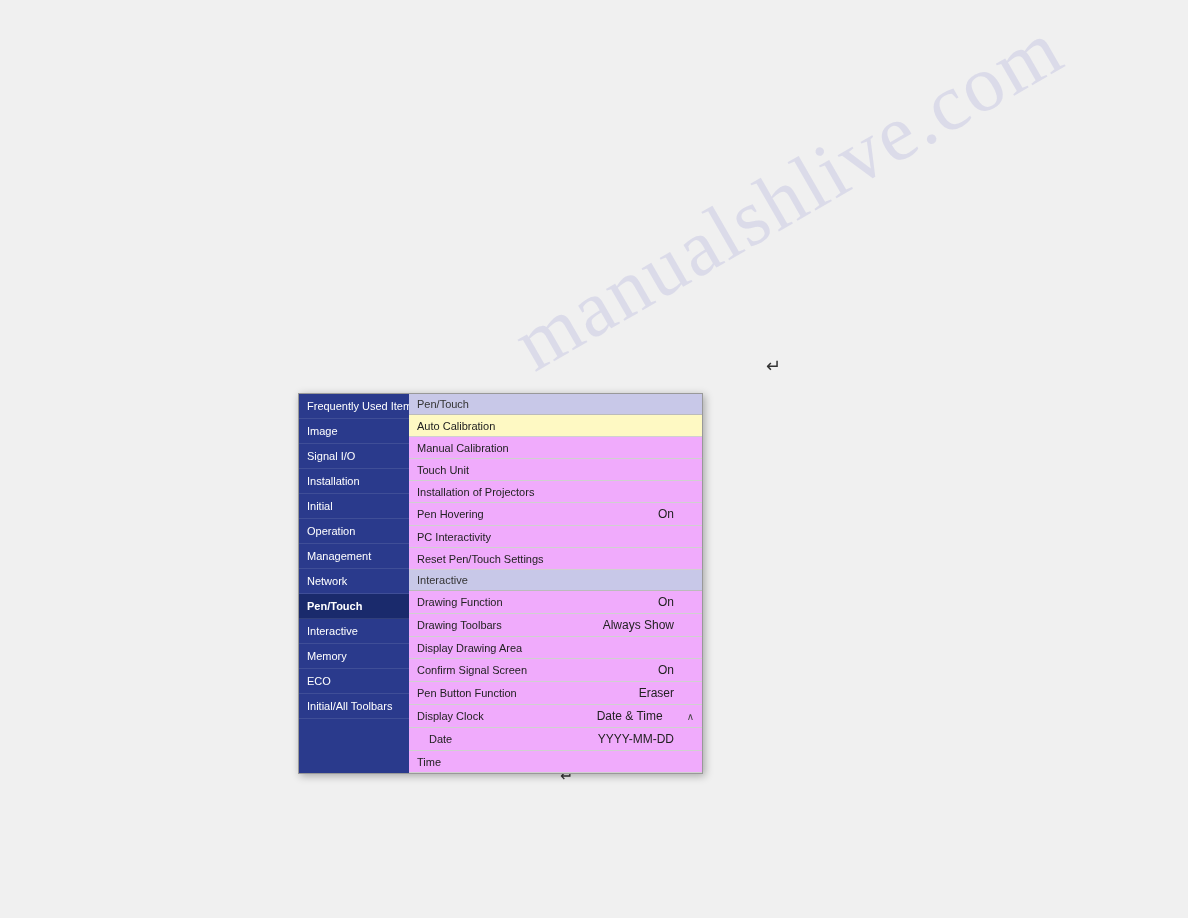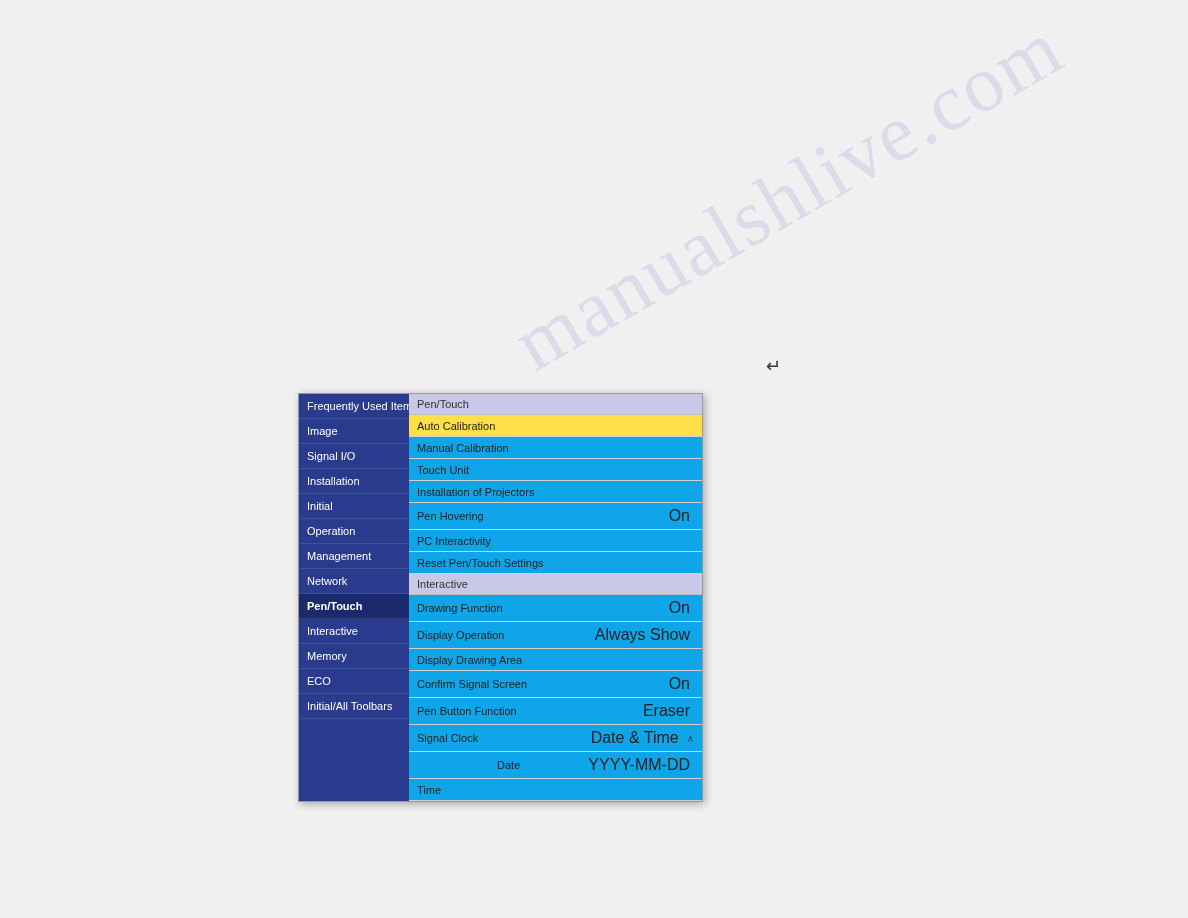--- a/index.html
+++ b/index.html
@@ -88,43 +88,42 @@
       color: #333;
       font-weight: normal;
       border-bottom: 1px solid #bbb;
     }
 
     .content-row {
       display: flex;
       align-items: center;
       padding: 4px 8px;
       border-bottom: 1px solid #d0d0d0;
-      background: #0ea5e9;
+      background: #f0abfc;
       min-height: 22px;
     }
 
     .content-row.highlighted {
-      background: #fde047;
+      background: #fef9c3;
     }
 
     .content-row.sub-item {
       padding-left: 20px;
-      text-align: center;
     }
 
     .row-label {
       flex: 1;
       font-size: 11px;
       color: #222;
     }
 
     .row-value {
-      font-size: 16px;
+      font-size: 12px;
       color: #222;
-      margin-right: 4px;
+      margin-right: 20px;
     }
 
     .row-arrow {
       font-size: 10px;
       color: #444;
       margin-left: 4px;
     }
 
     .interactive-header {
       background: #c8c8e8;
@@ -185,36 +184,36 @@
       </div>
       <div class="content-row">
         <span class="row-label">Reset Pen/Touch Settings</span>
       </div>
       <div class="section-header interactive-header">Interactive</div>
       <div class="content-row">
         <span class="row-label">Drawing Function</span>
         <span class="row-value">On</span>
       </div>
       <div class="content-row">
-        <span class="row-label">Display Operation</span>
+        <span class="row-label">Drawing Toolbars</span>
         <span class="row-value">Always Show</span>
       </div>
       <div class="content-row">
         <span class="row-label">Display Drawing Area</span>
       </div>
       <div class="content-row">
         <span class="row-label">Confirm Signal Screen</span>
         <span class="row-value">On</span>
       </div>
       <div class="content-row">
         <span class="row-label">Pen Button Function</span>
         <span class="row-value">Eraser</span>
       </div>
       <div class="content-row">
-        <span class="row-label">Signal Clock</span>
+        <span class="row-label">Display Clock</span>
         <span class="row-value">Date &amp; Time</span>
         <span class="row-arrow">∧</span>
       </div>
       <div class="content-row sub-item">
         <span class="row-label">Date</span>
         <span class="row-value">YYYY-MM-DD</span>
       </div>
       <div class="content-row">
         <span class="row-label">Time</span>
       </div>

